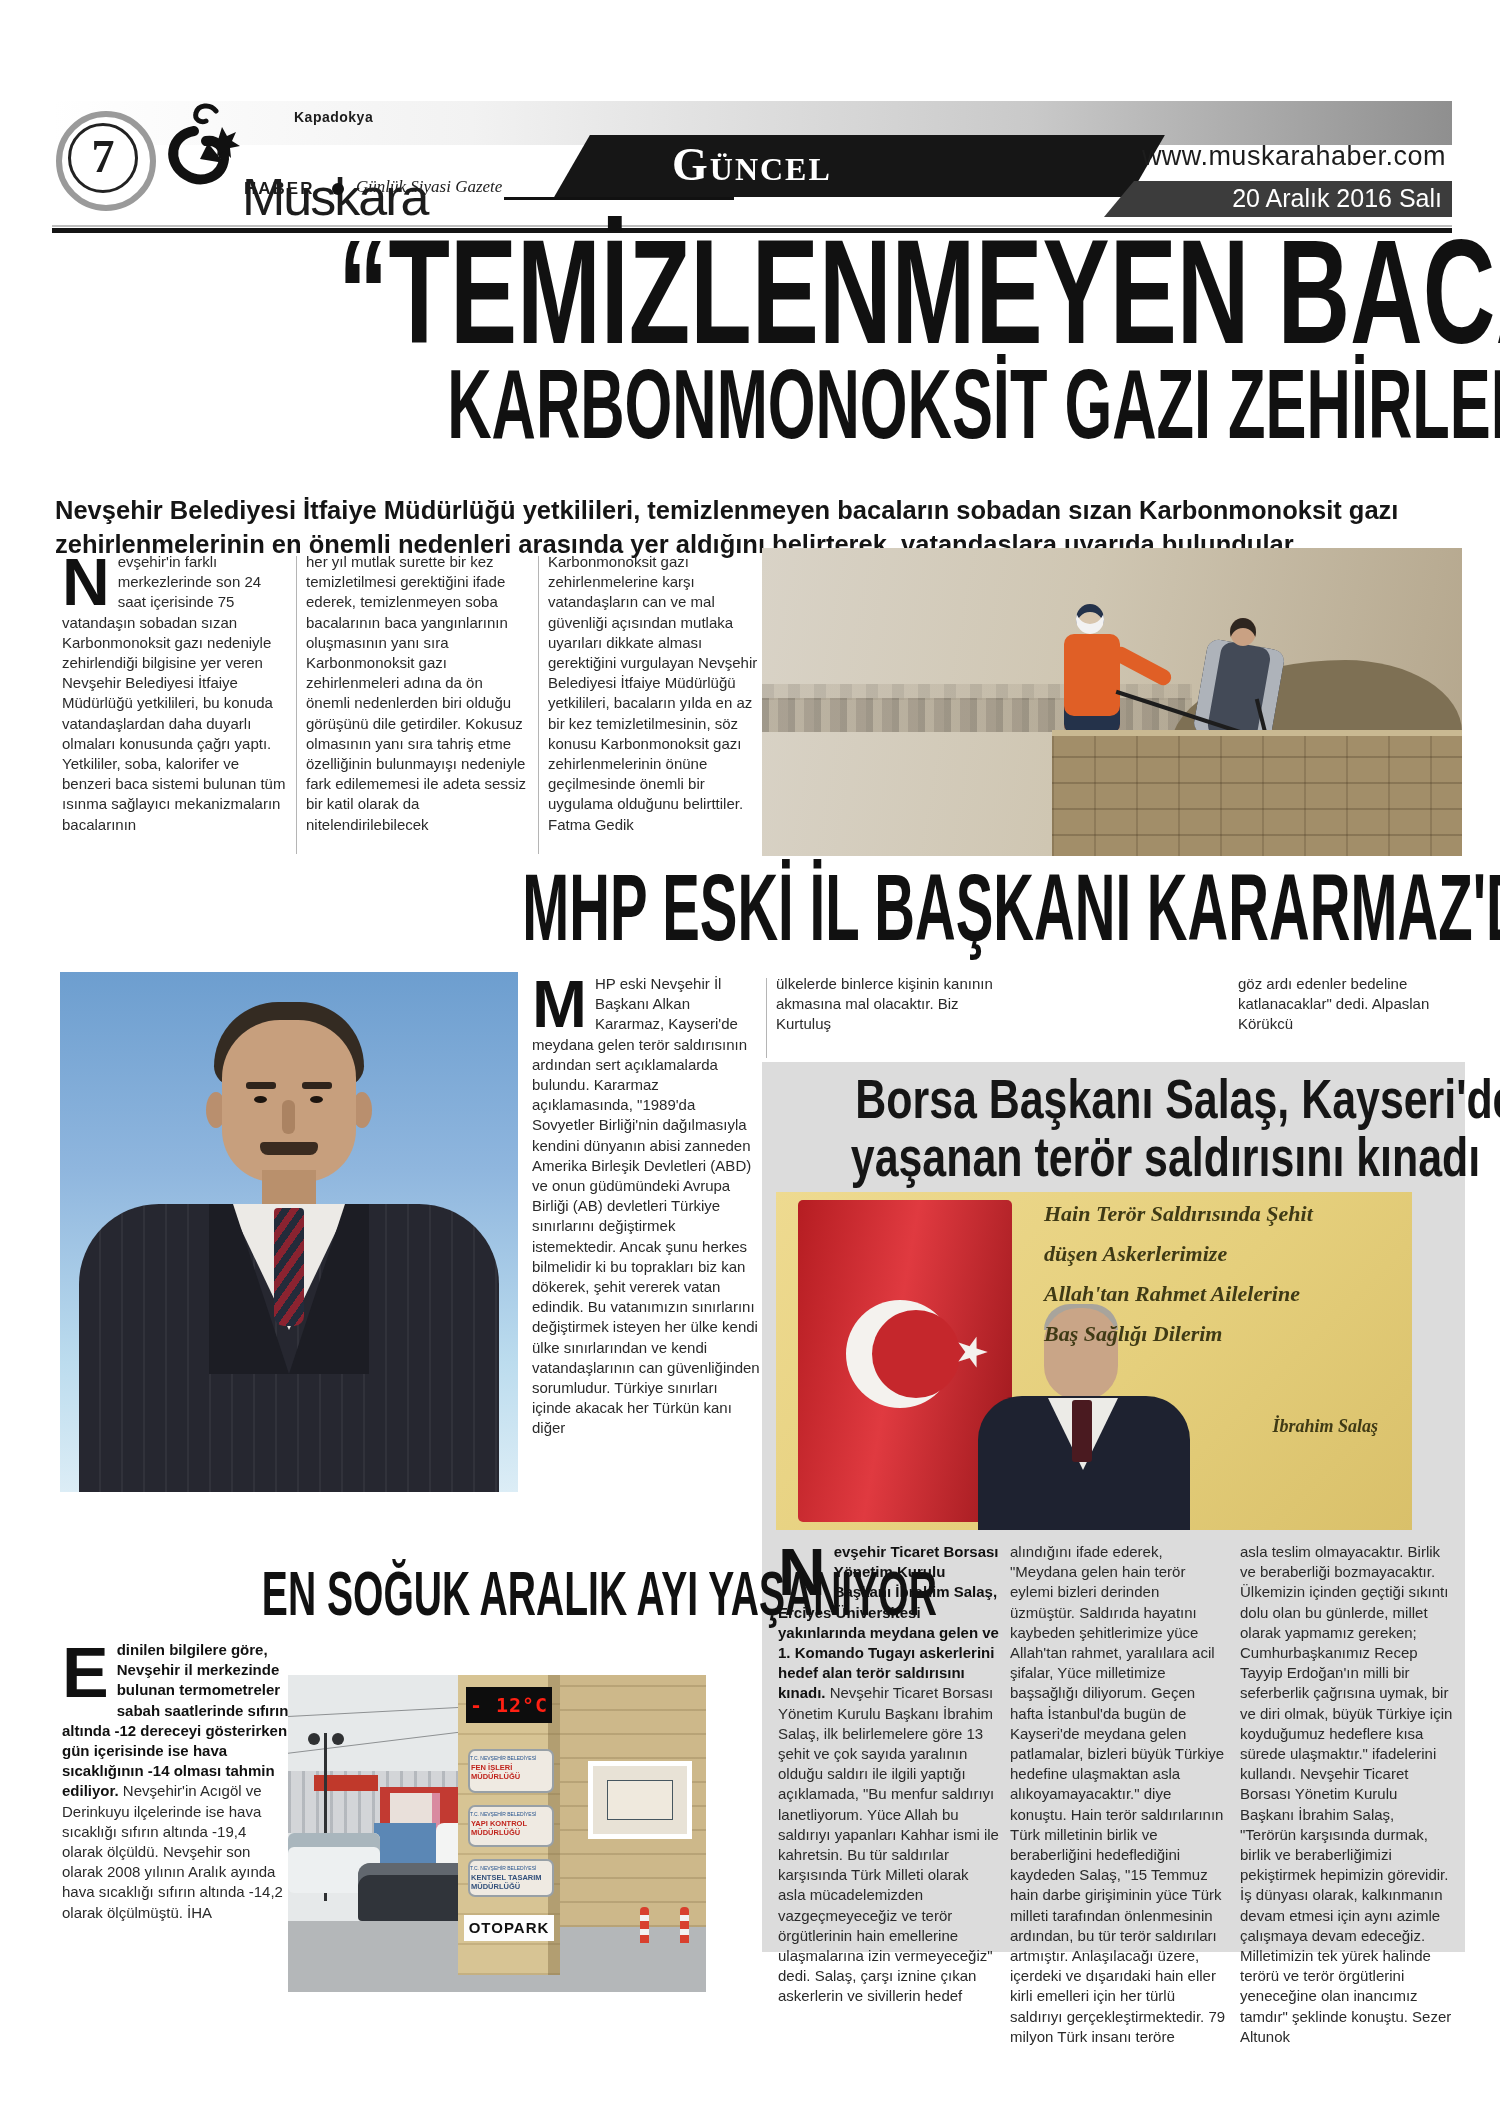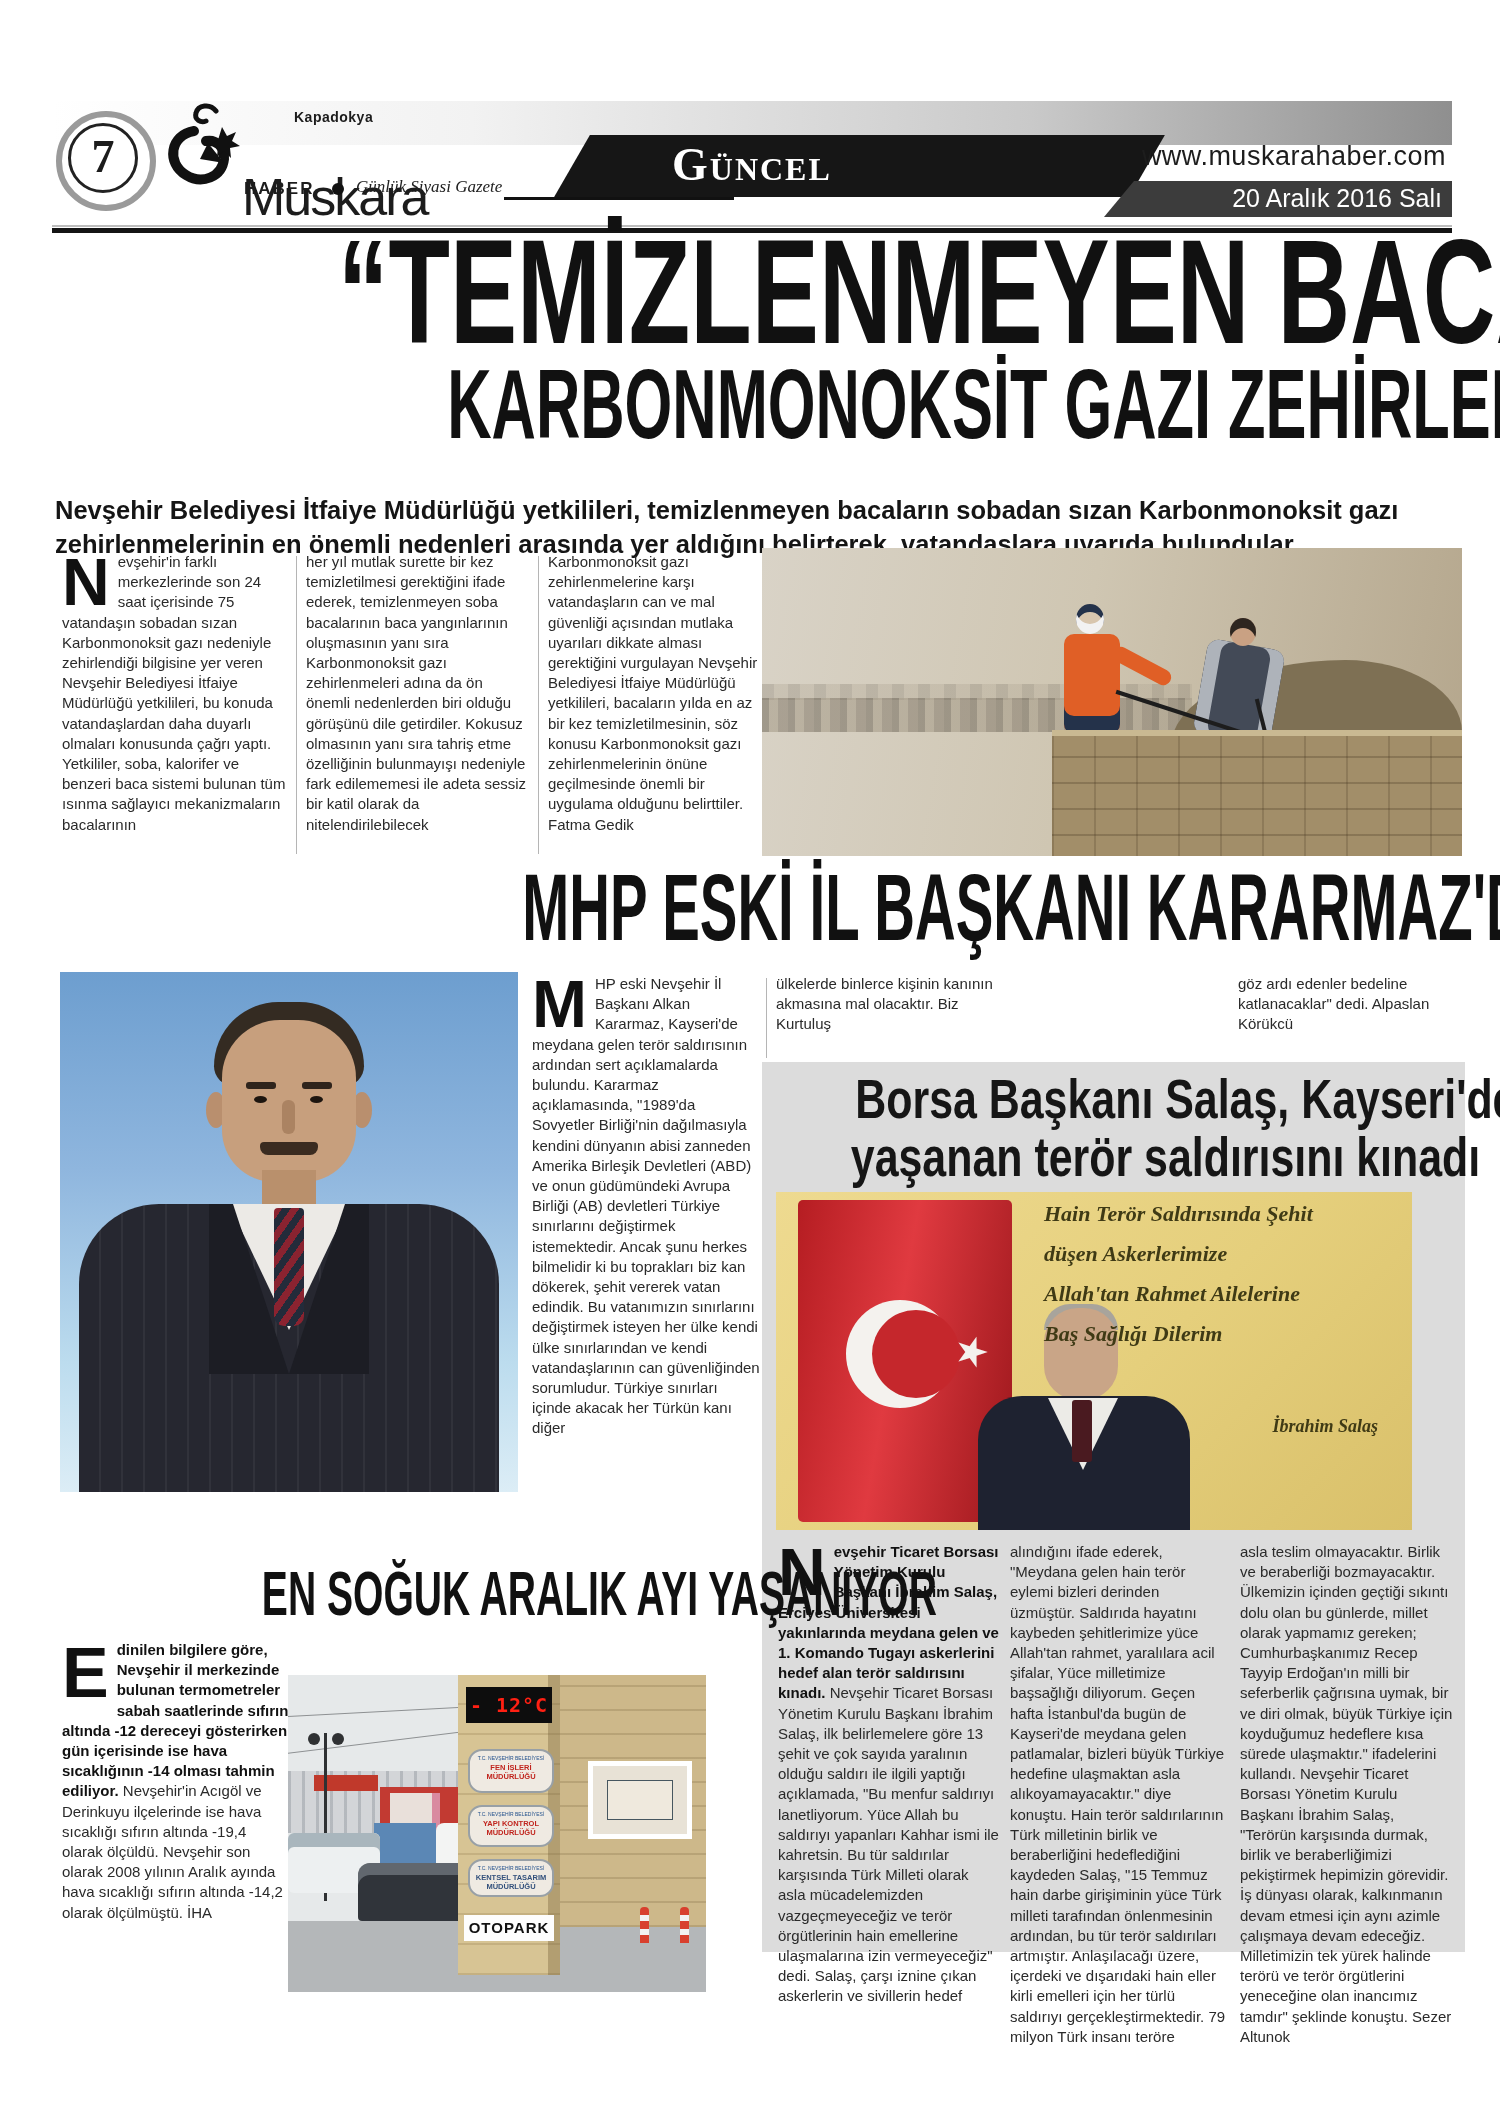--- a/index.html
+++ b/index.html
@@ -179,22 +179,22 @@
   #ph4-pillar{left:170px;top:0;width:102px;height:300px;background:#d7c494;
     background-image:repeating-linear-gradient(0deg,rgba(130,105,60,.22) 0 2px,transparent 2px 30px);
     box-shadow:inset -12px 0 0 rgba(110,90,50,.35);}
   #ph4-bldgR{left:272px;top:0;width:146px;height:252px;background:#cdb88a;
     background-image:repeating-linear-gradient(0deg,rgba(120,100,60,.25) 0 2px,transparent 2px 24px);}
   #ph4-win{left:300px;top:86px;width:94px;height:68px;background:#efe9dd;border:5px solid #fff;
     box-shadow:inset 0 0 0 14px #e8e2d6, inset 0 0 0 15px #46565f;}
   #ph4-led{left:178px;top:12px;width:86px;height:36px;background:#0d0d0d;text-align:center;}
   #ph4-led span{color:#ff2013;font-weight:bold;font-size:20px;line-height:36px;letter-spacing:1px;
     font-family:"DejaVu Sans Mono",monospace;}
-  .ph4-sign{left:180px;width:82px;background:#efeae2;border:2px solid #98a0a6;border-radius:14px;
-    text-align:center;overflow:hidden;}
+  .ph4-sign{left:180px;width:82px;background:#efeae2;border:2px solid #98a0a6;border-radius:7px;
+    text-align:left;overflow:hidden;}
   #ph4-s1{top:74px;height:40px;}
   #ph4-s2{top:130px;height:38px;}
   #ph4-s3{top:184px;height:34px;}
   .ph4-sign .t{font-size:5px;color:#23518c;line-height:8px;padding-top:3px;}
   .ph4-sign .b{font-size:7.5px;font-weight:bold;color:#c0241d;line-height:9px;padding:1px 1px 0 1px;}
   #ph4-s3 .b{color:#33517c;}
   #ph4-otopark{left:176px;top:240px;width:90px;height:26px;background:#fdfdfd;text-align:center;}
   #ph4-otopark span{font-size:15px;font-weight:bold;color:#111;line-height:26px;letter-spacing:1px;}
   .ph4-bollard{top:232px;width:9px;height:36px;border-radius:4px 4px 0 0;
     background:repeating-linear-gradient(180deg,#d8402e 0 8px,#f2f2f2 8px 14px);}

